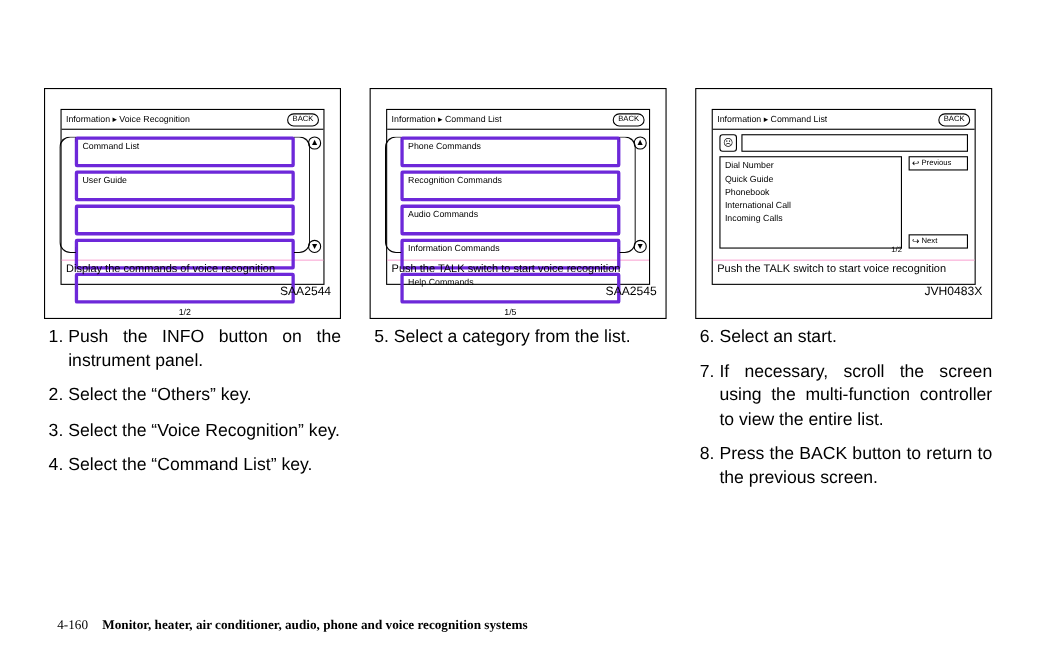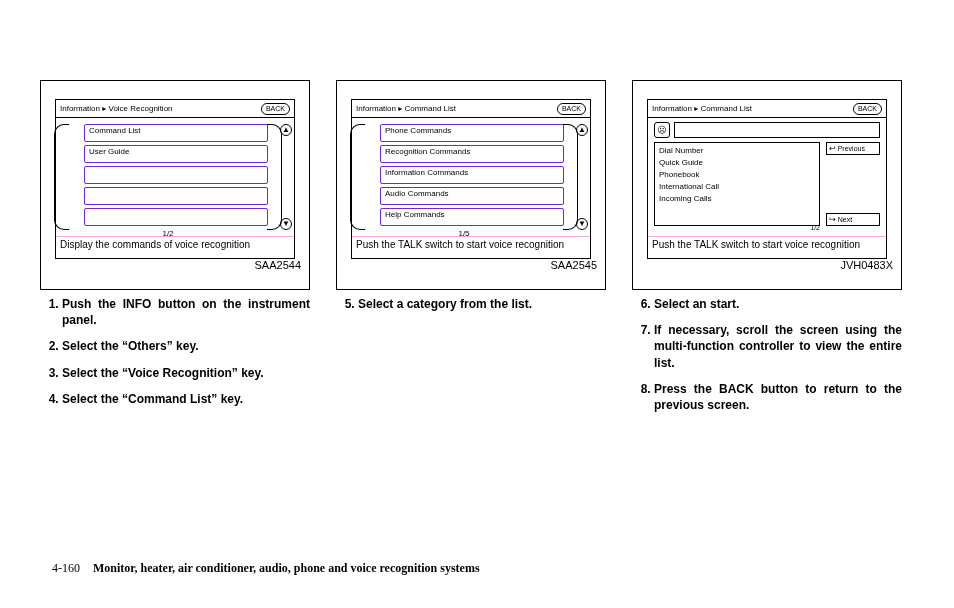--- a/index.html
+++ b/index.html
@@ -12,40 +12,40 @@
   .screen { border: 1px solid #000; height: 160px; position: relative; }
   .titlebar { display: flex; align-items: center; justify-content: space-between; border-bottom: 1px solid #000; padding: 2px 4px; height: 18px; }
   .tb-left { font-size: 8px; white-space: nowrap; overflow: hidden; }
   .back { border: 1px solid #000; border-radius: 6px; font-size: 7px; padding: 0 4px; line-height: 10px; }
   .midwrap { display: flex; height: 118px; }
   .curve-l, .curve-r { width: 10px; position: relative; }
   .curve-l::before, .curve-r::before { content: ""; position: absolute; top: 6px; bottom: 6px; width: 14px; border: 1px solid #000; }
   .curve-l::before { left: -2px; border-right: none; border-radius: 10px 0 0 10px; }
   .curve-r::before { right: -2px; border-left: none; border-radius: 0 10px 10px 0; }
   .list { flex: 1; padding: 6px 2px 0 2px; }
-  .row { border: 1px solid #6d28d9; border-radius: 2px; height: 18px; margin-bottom: 3px; font-size: 8px; padding: 0 4px; line-height: 12px; white-space: nowrap; overflow: hidden; margin-left: 16px; }
+  .row { border: 3px solid #6d28d9; border-radius: 2px; height: 28px; margin-bottom: 3px; font-size: 8px; padding: 0 4px; line-height: 12px; white-space: nowrap; overflow: hidden; }
   .pager { font-size: 8px; text-align: center; }
   .arrows { width: 14px; display: flex; flex-direction: column; justify-content: space-between; padding: 6px 0; }
   .arrowbtn { width: 12px; height: 12px; border: 1px solid #000; border-radius: 50%; font-size: 8px; line-height: 10px; text-align: center; }
   .statusbar { border-top: 1px solid #f9a8d4; font-size: 10px; padding: 2px 4px; height: 16px; white-space: nowrap; overflow: hidden; }
 
   
   .screen3-body { height: 118px; padding: 4px 6px; position: relative; }
   .speakbox { display: flex; gap: 4px; margin-bottom: 4px; }
   .speakicon { width: 16px; height: 16px; border: 1px solid #000; border-radius: 3px; font-size: 9px; text-align: center; line-height: 14px; }
   .speakfield { flex: 1; height: 16px; border: 1px solid #000; }
   .s3cols { display: flex; gap: 6px; height: 84px; justify-content: space-between; }
   .s3left { flex: 1; border: 1px solid #000; padding: 2px 4px; }
   .s3left .item { font-size: 8px; line-height: 12px; white-space: nowrap; }
   .s3right { width: 54px; display: flex; flex-direction: column; justify-content: space-between; }
   .navbtn { border: 1px solid #000; font-size: 7px; padding: 1px 2px; display: flex; align-items: center; gap: 2px; }
   .tri { font-size: 8px; }
   .s3pager { font-size: 7px; text-align: right; padding-right: 60px; margin-top: -2px; }
 
-  ol.steps { list-style: decimal; padding-left: 22px; font-size: 12px; font-weight: bold; }
+  ol.steps { list-style: decimal; padding-left: 22px; font-size: 16px; }
   ol.steps li { margin-bottom: 10px; text-align: justify; line-height: 1.35; }
   .footer { position: absolute; left: 52px; bottom: 32px; font-size: 12px; font-family: Liberation Serif, serif; }
   .footer .pn { display: inline-block; margin-right: 10px; }
   .footer .ft { font-weight: bold; }
 </style>
 </head>
 <body>
 
 <div class="page">
   <div class="cols">
@@ -90,22 +90,22 @@
         <div class="screen">
           <div class="titlebar">
             <span class="tb-left">Information ▸ Command List</span>
             <span class="back">BACK</span>
           </div>
           <div class="midwrap">
             <div class="curve-l"></div>
             <div class="list">
               <div class="row">Phone Commands</div>
               <div class="row">Recognition Commands</div>
+              <div class="row">Audio Commands</div>
               <div class="row">Information Commands</div>
-              <div class="row">Audio Commands</div>
               <div class="row">Help Commands</div>
               <div class="pager">1/5</div>
             </div>
             <div class="curve-r"></div>
             <div class="arrows">
               <div class="arrowbtn">▲</div>
               <div class="arrowbtn">▼</div>
             </div>
           </div>
           <div class="statusbar">Push the TALK switch to start voice recognition</div>

